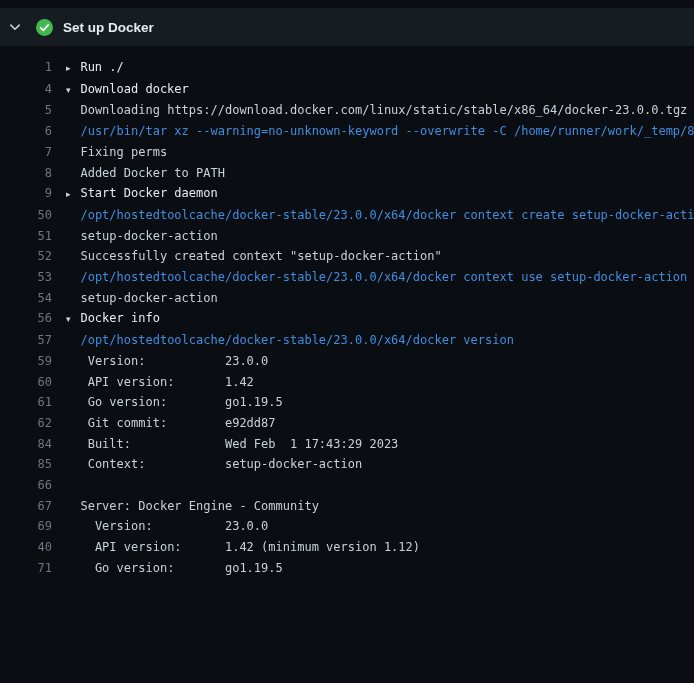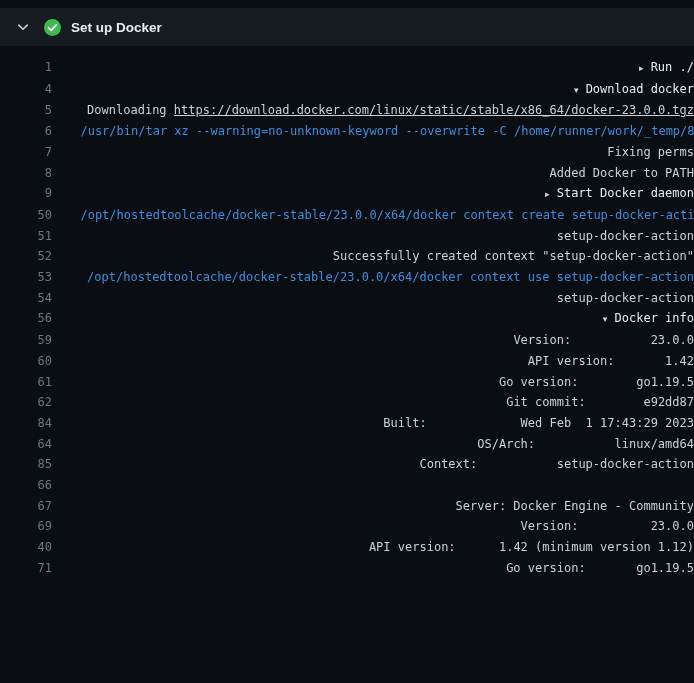--- a/index.html
+++ b/index.html
@@ -9,21 +9,21 @@
     overflow: hidden;
     font-family: "DejaVu Sans Mono", "Liberation Mono", monospace;
   }
   .page { width: 100%; height: 100%; padding-top: 8px; }
 
   
   .step-header {
     display: flex; align-items: center;
     height: 38px;
     background: #171c23;
-    padding: 0 16px;
+    padding: 0 8px;
     cursor: pointer;
   }
   .chevron { display: inline-flex; align-items: center; margin-right: 14px; }
   .status  { display: inline-flex; align-items: center; margin-right: 10px; }
   .title {
     font-family: "Liberation Sans", "DejaVu Sans", sans-serif;
     font-size: 13.5px; font-weight: 700; color: #e6edf3;
   }
 
   
@@ -40,33 +40,32 @@
     color: #6e7681;
     user-select: none;
     cursor: pointer;
   }
   .line-text {
     flex: 1;
     margin-left: 14px;
     white-space: pre;
     overflow: hidden;
     color: #c9d1d9;
-    text-align: right;
   }
   .log-row.group_expanded .line-text,
   .log-row.group_collapsed .line-text { color: #e6edf3; cursor: pointer; }
   .log-row.command .line-text { color: var(--command-color, #3e8ee0); }
   .disclosure {
     display: inline-block;
     width: 7.2px;
     font-family: "DejaVu Sans", sans-serif;
     font-size: 9px;
     color: #d0d7de;
   }
-  .log-link { text-decoration: underline; cursor: pointer; color: #c9d1d9; }
+  .log-link { cursor: pointer; color: #c9d1d9; }
 </style>
 </head>
 <body>
 
 <div class="page">
 
   <div class="step-header">
     <span class="chevron">
       <svg width="14" height="14" viewBox="0 0 16 16">
         <path d="M3.2 5.8 L8 10.6 L12.8 5.8" fill="none" stroke="#c9d1d9" stroke-width="1.8" stroke-linecap="round" stroke-linejoin="round"></path>
@@ -127,43 +126,43 @@
         <span class="line-text">  /opt/hostedtoolcache/docker-stable/23.0.0/x64/docker context use setup-docker-action</span>
       </div>
       <div class="log-row plain">
         <span class="line-num">54</span>
         <span class="line-text">  setup-docker-action</span>
       </div>
       <div class="log-row group_expanded">
         <span class="line-num">56</span>
         <span class="line-text"><span class="disclosure">▾</span> Docker info</span>
       </div>
+      <div class="log-row command">
+        <span class="line-num">57</span>
+        <span class="line-text">  /opt/hostedtoolcache/docker-stable/23.0.0/x64/docker version</span>
+      </div>
       <div class="log-row plain">
         <span class="line-num">59</span>
         <span class="line-text">   Version:           23.0.0</span>
       </div>
       <div class="log-row plain">
         <span class="line-num">60</span>
         <span class="line-text">   API version:       1.42</span>
       </div>
       <div class="log-row plain">
         <span class="line-num">61</span>
         <span class="line-text">   Go version:        go1.19.5</span>
       </div>
       <div class="log-row plain">
         <span class="line-num">62</span>
         <span class="line-text">   Git commit:        e92dd87</span>
       </div>
       <div class="log-row plain">
         <span class="line-num">84</span>
         <span class="line-text">   Built:             Wed Feb  1 17:43:29 2023</span>
-      </div>
-      <div class="log-row plain">
-        <span class="line-num">64</span>
-        <span class="line-text">   OS/Arch:           linux/amd64</span>
       </div>
       <div class="log-row plain">
         <span class="line-num">85</span>
         <span class="line-text">   Context:           setup-docker-action</span>
       </div>
       <div class="log-row plain">
         <span class="line-num">66</span>
         <span class="line-text"></span>
       </div>
       <div class="log-row plain">

